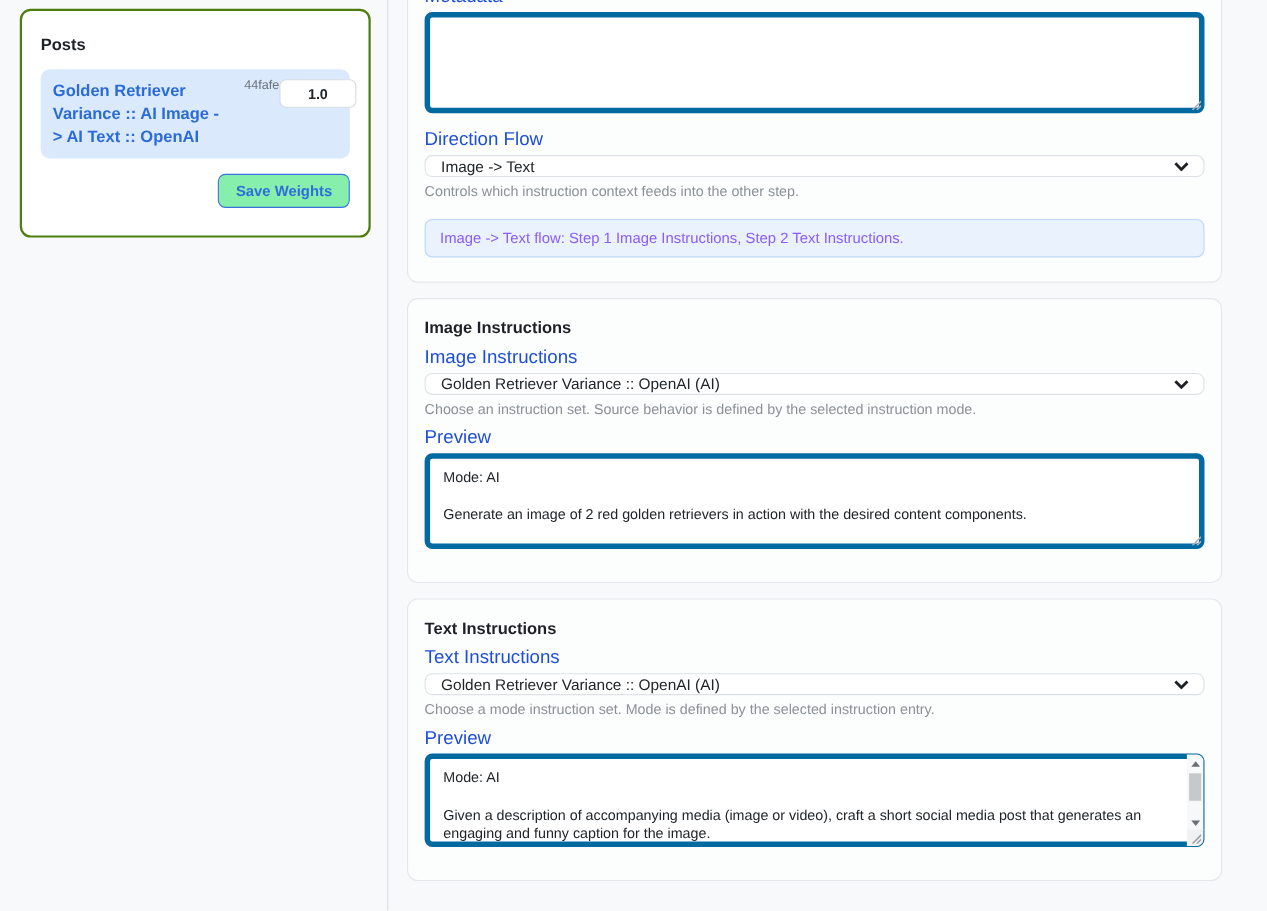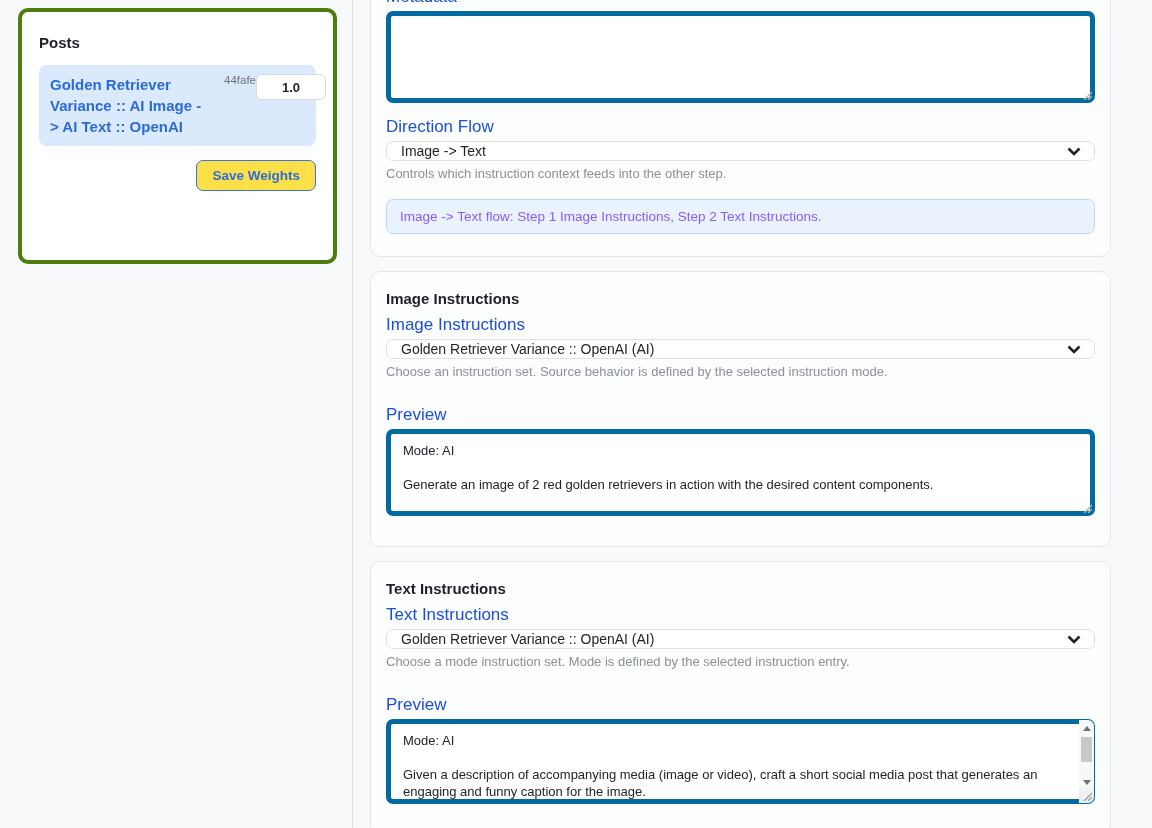--- a/index.html
+++ b/index.html
@@ -12,24 +12,24 @@
   .app { display:flex; height:100%; }
 
   
   .left-col {
     width:353px; min-width:353px;
     border-right:1px solid #dadfe3;
     padding:8px 15px 0 18px;
   }
   .sidebar-card {
     background:#ffffff;
-    border:4px solid #4d7c0f;
+    border:2px solid #4d7c0f;
     border-radius:10px;
     padding:14px 17px 16px;
-    height:256px;
+    height:208px;
   }
   .posts-title { font-size:15px; font-weight:700; color:#1d2127; margin:8px 0 14px; }
   .post-item {
     background:#dbe9fc;
     border-radius:8px;
     padding:9px 11px;
     display:flex; 
   }
   .post-link {
     color:#2a6bd6; font-weight:600; font-size:15px; line-height:21px;
@@ -37,40 +37,40 @@
   }
   .post-hash { color:#6c757d; font-size:11.5px; margin-left:16px; white-space:nowrap; }
   .weight-input {
     width:70px; height:26px; margin-left:auto;
     border:1px solid #d7dbe0; border-radius:6px; background:#fff;
     text-align:center; font-size:13px; font-weight:600; color:#212529;
     font-family:inherit;
   }
   .btn-row { display:flex; justify-content:flex-end; margin-top:14px; }
   .btn-outline {
-    background:#fde047; color:#2e6ed9; border:1px solid #3b73de; border-radius:7px;
+    background:#86efac; color:#2e6ed9; border:1px solid #3b73de; border-radius:7px;
     font-size:13.5px; font-weight:700; height:31px; padding:0 15px;
     font-family:inherit; cursor:pointer;
   }
 
   
   .main-col { flex:1; padding:0 41px 0 17px; }
   .card {
     background:#fcfdfd;
     border:1px solid #e4e8ec;
     border-radius:10px;
     padding:16px 15px;
   }
   .card-top { margin-top:-28px; padding-bottom:22px; }
   .card + .card { margin-top:14px; }
 
   .card-heading { font-size:15px; font-weight:700; color:#1d2127; margin:2px 0 10px; }
   .form-label { display:block; font-size:17px; line-height:16px; color:#1d4ed8; margin-bottom:6px; }
   .group { margin-top:16px; }
-  .group-tight { margin-top:28px; margin-bottom:14px; }
+  .group-tight { margin-top:11px; margin-bottom:14px; }
 
   .ta-wrap { position:relative; }
   textarea.ta {
     display:block; width:100%; resize:none; outline:none;
     background:#fff; border:5px solid #0369a1; border-radius:7px;
     padding:8px 12px; color:#212529;
     font-family:inherit; font-size:13px; line-height:17px;
     overflow:hidden;
   }
   .ta-metadata { height:92px; }

